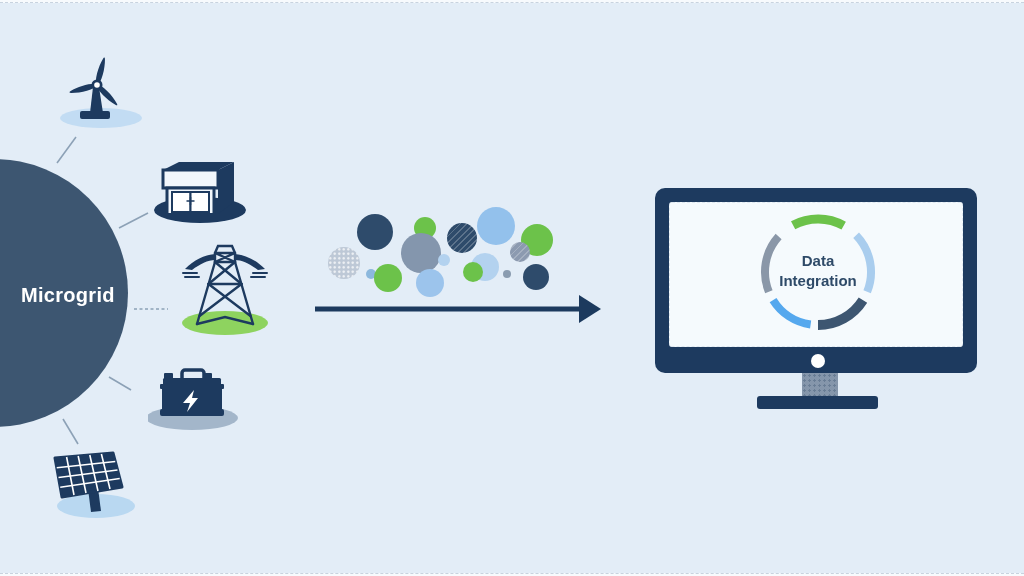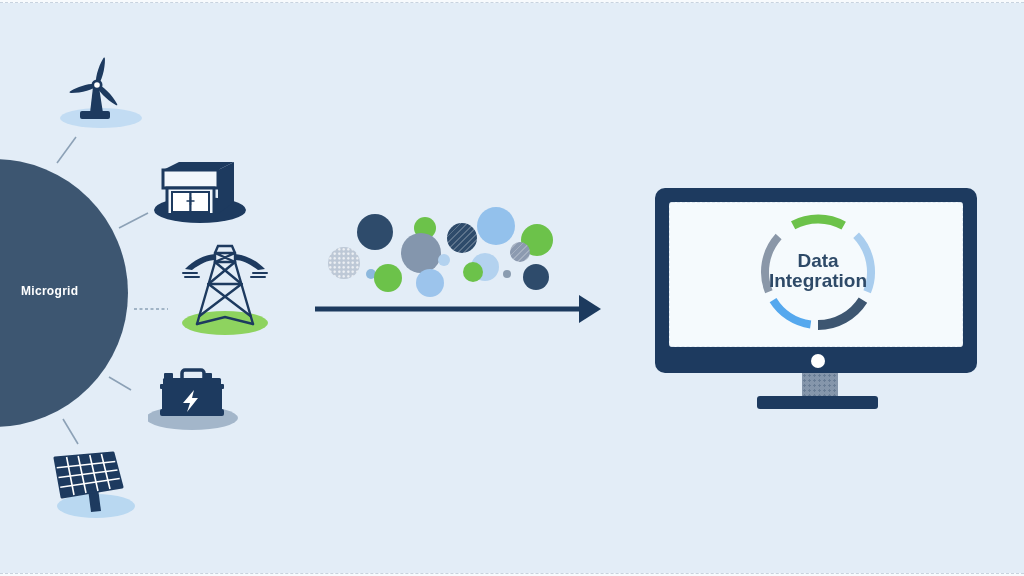--- a/index.html
+++ b/index.html
@@ -12,21 +12,21 @@
   .strip { position:absolute; left:0; width:1024px; background:#f7fafd; }
   .strip.top { top:0; height:3px; border-bottom:1px dashed #c8d3df; }
   .strip.bottom { bottom:0; height:3px; border-top:1px dashed #c8d3df; }
 
   .half-circle {
     position:absolute; left:-140px; top:159px; width:268px; height:268px;
     border-radius:50%; background:#3d5671;
   }
   .microgrid-label {
     position:absolute; left:21px; top:284px; width:90px;
-    color:#ffffff; font-size:12px; font-weight:600; letter-spacing:0.3px;
+    color:#ffffff; font-size:20px; font-weight:600; letter-spacing:0.3px;
   }
 
   .layer { position:absolute; left:0; top:0; width:1024px; height:576px; }
   .icon { position:absolute; }
 
   .bubble { position:absolute; border-radius:50%; }
   .tex-dots {
     background-image:radial-gradient(rgba(255,255,255,0.75) 1px, rgba(0,0,0,0) 1.4px);
     background-size:4.5px 4.5px;
   }
@@ -54,21 +54,21 @@
     background-image:radial-gradient(#697d95 1.1px, rgba(0,0,0,0) 1.4px);
     background-size:5px 5px;
   }
   .monitor-base {
     position:absolute; left:757px; top:396px; width:121px; height:13px;
     background:#1d3a5f; border-radius:3px;
   }
   .ring-svg { position:absolute; left:748px; top:202px; }
   .monitor-label {
     position:absolute; left:768px; top:251px; width:100px;
-    text-align:center; color:#2e4a68; font-size:19px; font-weight:600;
+    text-align:center; color:#2e4a68; font-size:15px; font-weight:600;
     line-height:20px;
   }
 </style>
 </head>
 <body>
 
 <div class="canvas">
 
   <div class="strip top"></div>
   <div class="strip bottom"></div>

